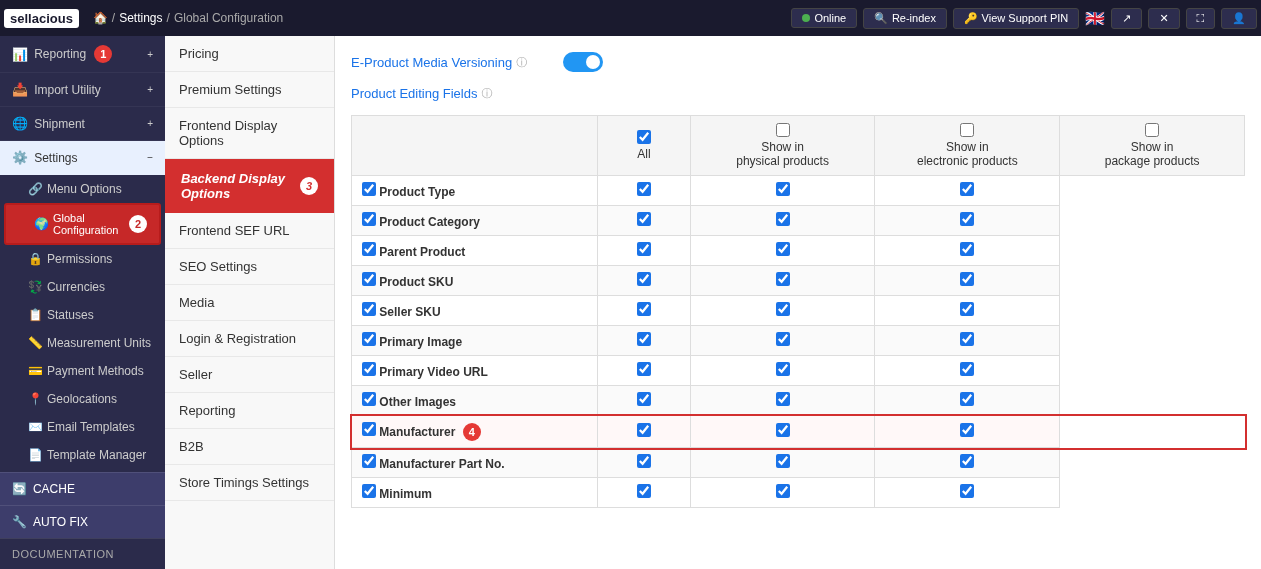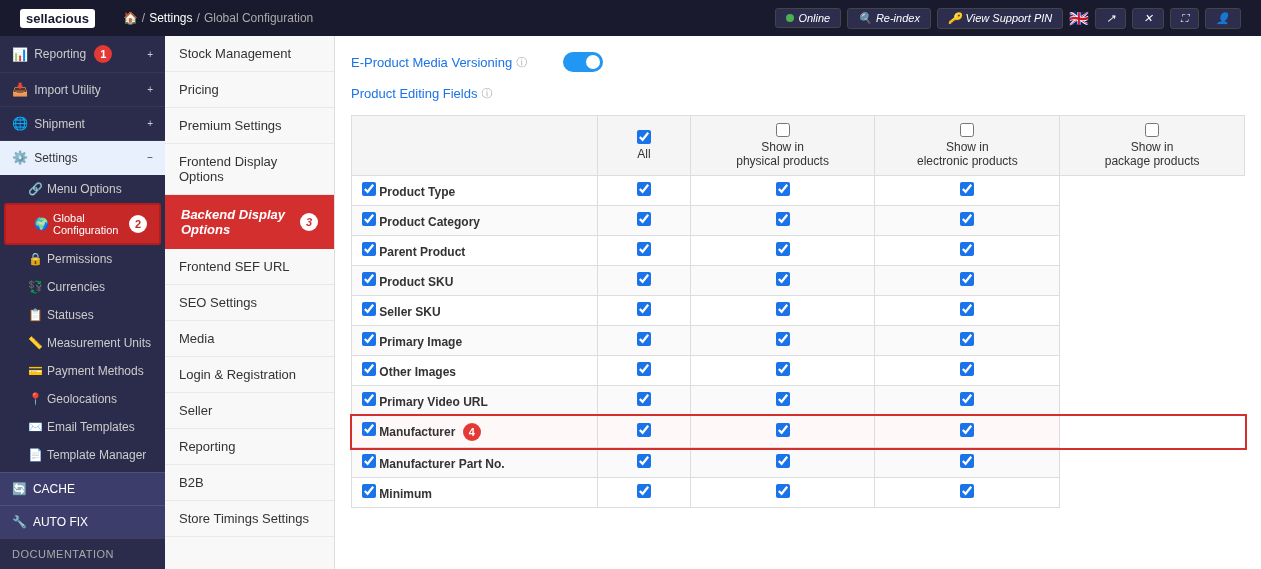--- a/index.html
+++ b/index.html
@@ -4,39 +4,39 @@
   <style>
     * { box-sizing: border-box; margin: 0; padding: 0; }
     body { font-family: Arial, sans-serif; font-size: 13px; background: #f4f4f4; display: flex; flex-direction: column; height: 569px; overflow: hidden; }
 
     
     .topbar {
       background: #1a1a2e;
       height: 36px;
       display: flex;
       align-items: center;
-      padding: 0 20px;
-      gap: 20px;
+      padding: 0 4px;
+      gap: 6px;
       flex-shrink: 0;
     }
     .topbar-logo {
       display: flex; align-items: center; gap: 4px;
       color: #fff; font-weight: bold; font-size: 14px;
       background: #fff; padding: 2px 6px; border-radius: 3px;
     }
     .topbar-logo-text { color: #1a1a2e; font-size: 13px; font-weight: bold; }
     .topbar-breadcrumb {
       color: #ccc; font-size: 12px; display: flex; align-items: center; gap: 4px; flex: 1; margin-left: 8px;
     }
     .topbar-breadcrumb span { color: #aaa; }
     .topbar-breadcrumb a { color: #fff; text-decoration: none; }
     .topbar-actions { display: flex; align-items: center; gap: 6px; }
     .btn-topbar {
       background: #2d2d4e; color: #fff; border: 1px solid #444; border-radius: 3px;
-      padding: 3px 10px; font-size: 11px; cursor: pointer; display: flex; align-items: center; gap: 4px; font-style: italic;
+      padding: 3px 10px; font-size: 11px; cursor: pointer; display: flex; align-items: center; gap: 4px;
     }
     .btn-topbar.online { background: #2d2d4e; }
     .online-dot { width: 8px; height: 8px; border-radius: 50%; background: #4caf50; display: inline-block; }
     .flag { font-size: 16px; }
 
     
     .main-layout { display: flex; flex: 1; overflow: hidden; }
 
     
     .sidebar {
@@ -289,21 +289,20 @@
         <span>🔧</span>
         <span>AUTO FIX</span>
       </button>
       <button class="sidebar-docs-btn">
         <span>DOCUMENTATION</span>
       </button>
     </div>
   </div>
 
   <div class="mid-panel">
-    <div class="mid-panel-item">Stock Management</div>
     <div class="mid-panel-item">Pricing</div>
     <div class="mid-panel-item">Premium Settings</div>
     <div class="mid-panel-item">Frontend Display Options</div>
     <div class="mid-panel-item active red-box" style="display:flex;align-items:center;gap:6px;font-style:italic;">
       <span>Backend Display Options</span>
       <span class="num-badge" style="background:#fff;color:#d32f2f;margin-left:auto;">3</span>
     </div>
     <div class="mid-panel-item">Frontend SEF URL</div>
     <div class="mid-panel-item">SEO Settings</div>
     <div class="mid-panel-item">Media</div>
@@ -447,37 +446,37 @@
     <td>
       <input type="checkbox" class="cb" checked="" style="">
     </td>
     <td>
       <input type="checkbox" class="cb" checked="" style="">
     </td>
   </tr>
           <tr>
     <td class="left">
       <input type="checkbox" class="cb" checked="" style="">
+      <strong>Primary Video URL</strong>
+      
+    </td>
+    <td>
+      <input type="checkbox" class="cb" checked="" style="">
+    </td>
+    <td>
+      <input type="checkbox" class="cb" checked="" style="">
+    </td>
+    <td>
+      <input type="checkbox" class="cb" checked="" style="">
+    </td>
+  </tr>
+          <tr>
+    <td class="left">
+      <input type="checkbox" class="cb" checked="" style="">
       <strong>Other Images</strong>
-      
-    </td>
-    <td>
-      <input type="checkbox" class="cb" checked="" style="">
-    </td>
-    <td>
-      <input type="checkbox" class="cb" checked="" style="">
-    </td>
-    <td>
-      <input type="checkbox" class="cb" checked="" style="">
-    </td>
-  </tr>
-          <tr>
-    <td class="left">
-      <input type="checkbox" class="cb" checked="" style="">
-      <strong>Primary Video URL</strong>
       
     </td>
     <td>
       <input type="checkbox" class="cb" checked="" style="">
     </td>
     <td>
       <input type="checkbox" class="cb" checked="" style="">
     </td>
     <td>
       <input type="checkbox" class="cb" checked="" style="">

